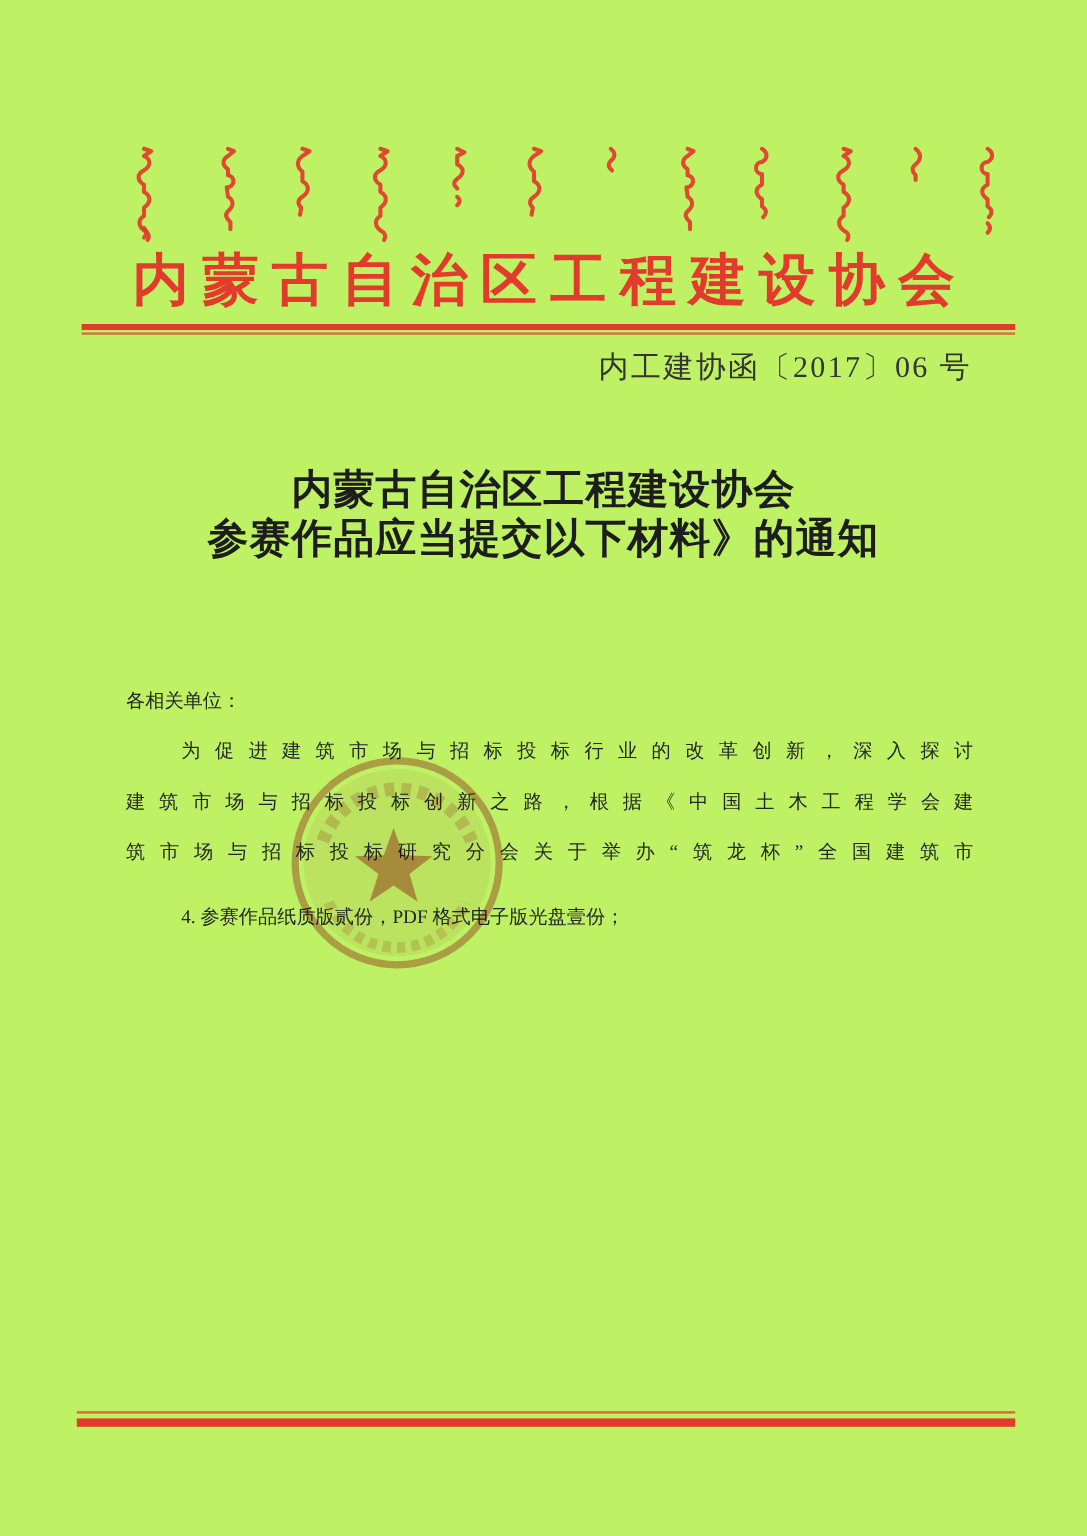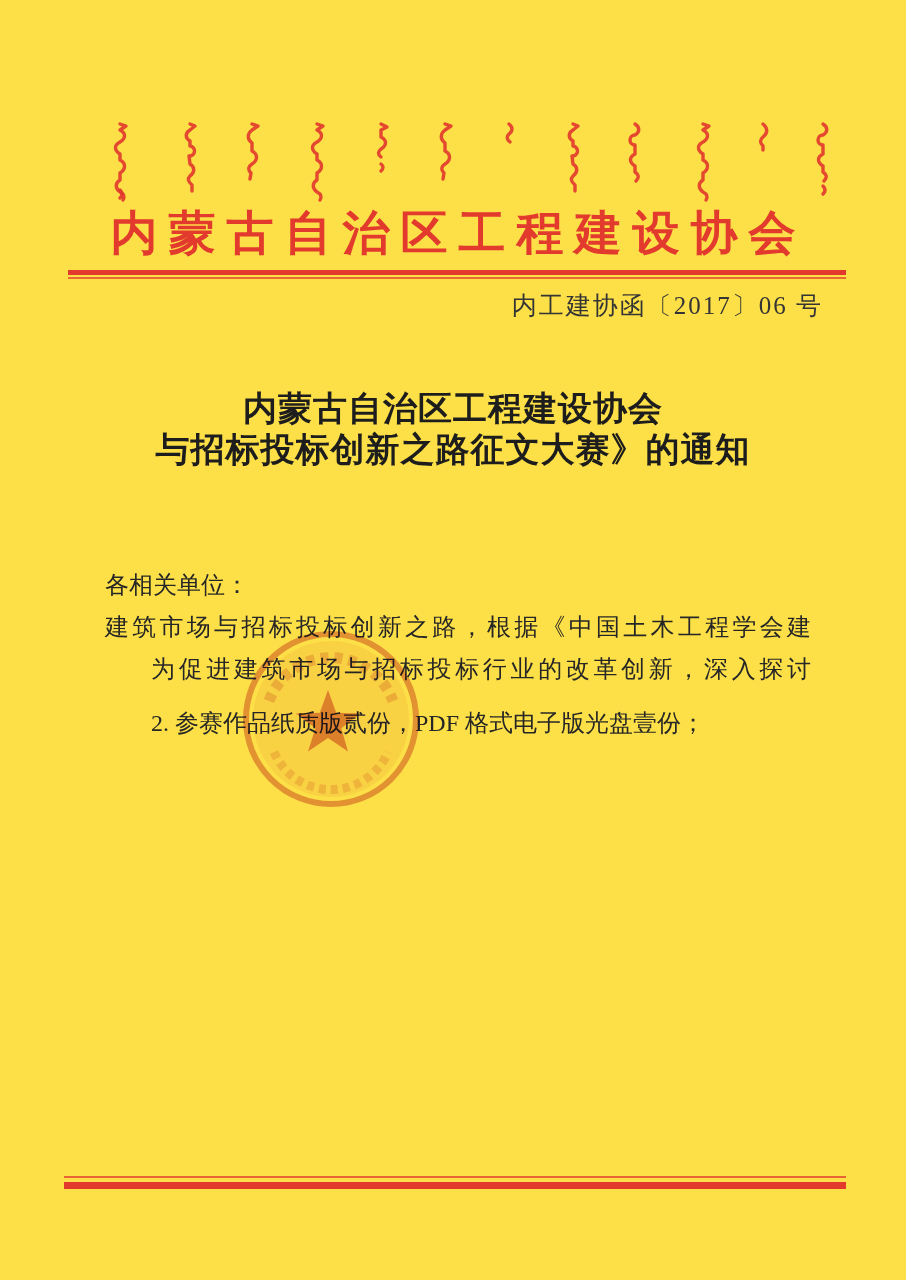--- a/index.html
+++ b/index.html
@@ -5,55 +5,55 @@
   :root{
     --red:#e23b2e;
     --ink:#282828;
     --stamp:#c6454f;
   }
   html,body{margin:0;padding:0;background:#9a9a9a;}
   .page{
     position:relative;
     width:906px;height:1280px;
     margin:0 auto;
-    background:#fde047;
+    background:#bef264;
     font-family:"Liberation Serif","DejaVu Serif",serif;
     color:var(--ink);
     overflow:hidden;
   }
   
   .mongolian{position:absolute;left:98px;top:121px;}
   .mongolian path{stroke:var(--red);stroke-width:3.4;fill:none;stroke-linecap:round;stroke-linejoin:round;opacity:.92;}
   
   .org-title{
     position:absolute;left:0;right:0;top:202px;
     text-align:center;white-space:nowrap;
     font-size:47px;font-weight:bold;color:var(--red);
     letter-spacing:11px;padding-left:11px;
   }
   
   .rule-top{position:absolute;left:68px;width:778px;top:270px;}
   .rule-top .thick{height:5px;background:var(--red);}
   .rule-top .thin{height:2px;background:var(--red);opacity:.72;margin-top:2px;}
   
   .doc-number{
-    position:absolute;top:289px;right:83px;
+    position:absolute;top:289px;right:96px;
     font-size:25px;letter-spacing:2px;color:#343434;
   }
   
   .title-block{
     position:absolute;left:0;right:0;top:388px;
     text-align:center;font-weight:bold;
     font-size:34px;line-height:41px;color:#1d1d1d;
     letter-spacing:1px;
   }
   
   .body-text{
     position:absolute;left:105px;top:564px;width:706px;
-    font-size:24px;line-height:42px;color:#262626;
+    font-size:16px;line-height:42px;color:#262626;
   }
   .line{display:block;}
   .jf{text-align:justify;text-align-last:justify;}
   .ind{text-indent:46px;}
   .para.m{margin-top:12px;}
   
   .stamp{position:absolute;left:236px;top:624px;mix-blend-mode:multiply;}
   .stamp .ring{fill:none;stroke:var(--stamp);stroke-width:6;opacity:.48;}
   .stamp .arct{fill:none;stroke:var(--stamp);stroke-width:11;stroke-dasharray:8 6;opacity:.26;}
   .stamp .arcb{fill:none;stroke:var(--stamp);stroke-width:9;stroke-dasharray:7 5;opacity:.20;}
@@ -115,33 +115,34 @@
 
   <div class="rule-top">
     <div class="thick"></div>
     <div class="thin"></div>
   </div>
 
   <div class="doc-number">内工建协函〔2017〕06 号</div>
 
   <div class="title-block">
     <div class="line">内蒙古自治区工程建设协会</div>
-    <div class="line">与招标投标创新之路征文大赛》的通知</div>
+    <div class="line">参赛作品应当提交以下材料》的通知</div>
   </div>
 
   <div class="body-text">
     <div class="para">
       <span class="line">各相关单位：</span>
     </div>
     <div class="para">
+      <span class="line ind jf">为促进建筑市场与招标投标行业的改革创新，深入探讨</span>
       <span class="line jf">建筑市场与招标投标创新之路，根据《中国土木工程学会建</span>
-      <span class="line ind jf">为促进建筑市场与招标投标行业的改革创新，深入探讨</span>
+      <span class="line jf">筑市场与招标投标研究分会关于举办“筑龙杯”全国建筑市</span>
     </div>
     <div class="para m">
-      <span class="line ind">2. 参赛作品纸质版贰份，PDF 格式电子版光盘壹份；</span>
+      <span class="line ind">4. 参赛作品纸质版贰份，PDF 格式电子版光盘壹份；</span>
     </div>
   </div>
 
   <svg class="stamp" width="190" height="190" viewBox="0 0 190 190">
     <circle class="smudge" cx="95" cy="95" r="78"></circle>
     <circle class="ring" cx="95" cy="95" r="85"></circle>
     <path class="arct" d="M33,77 A66,66 0 0 1 157,77"></path>
     <path class="arcb" d="M38,128 A62,62 0 0 0 152,128"></path>
     <polygon class="star" points="92,66 100.2,88.7 124.3,89.5 105.3,104.3 112,127.5 92,114 72,127.5 79.4,104.3 59.7,89.5 83.8,88.7"></polygon>
   </svg>

